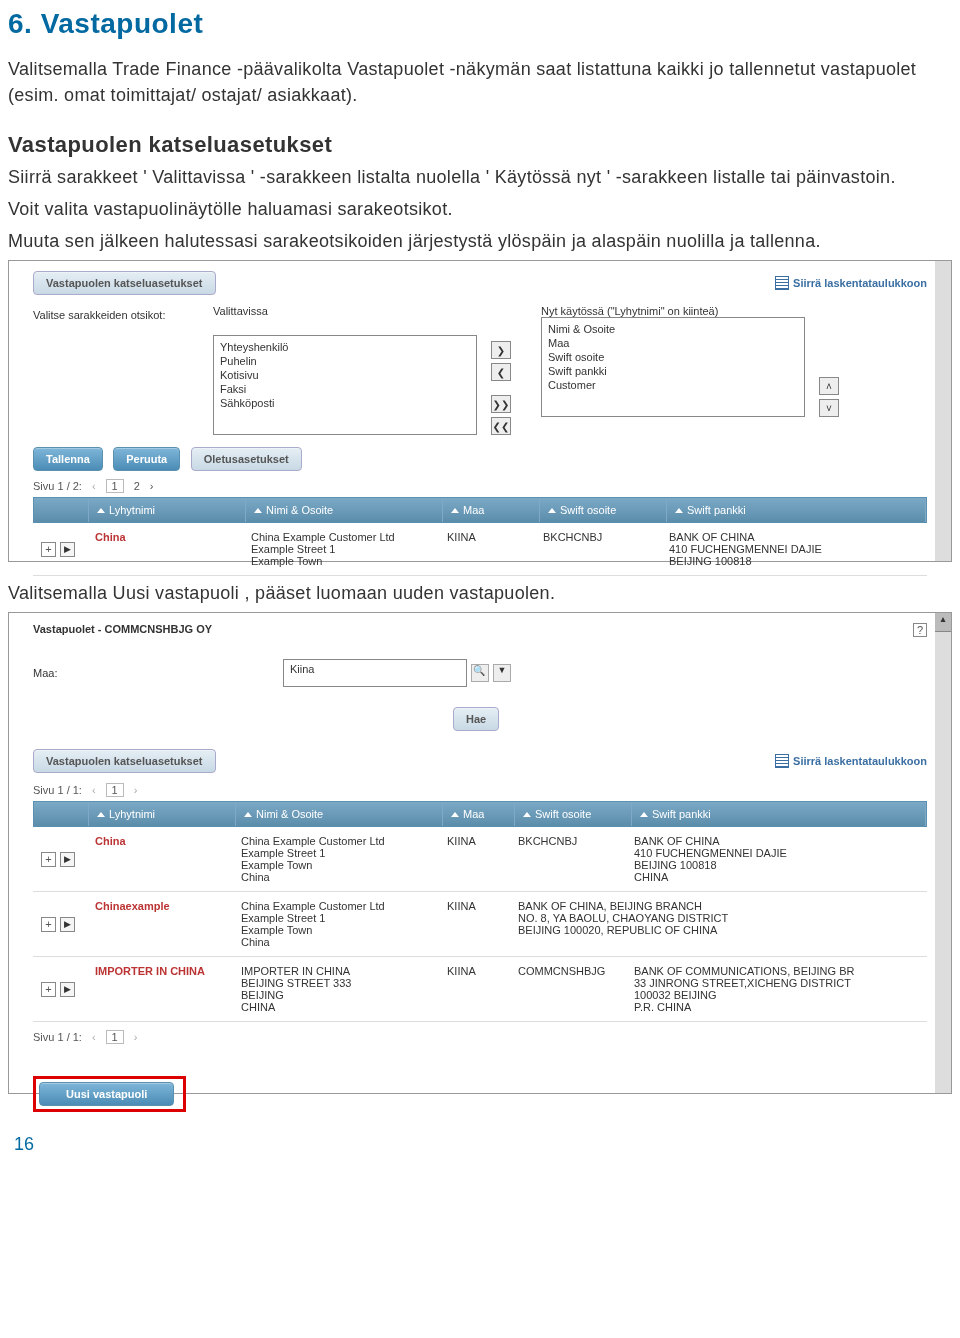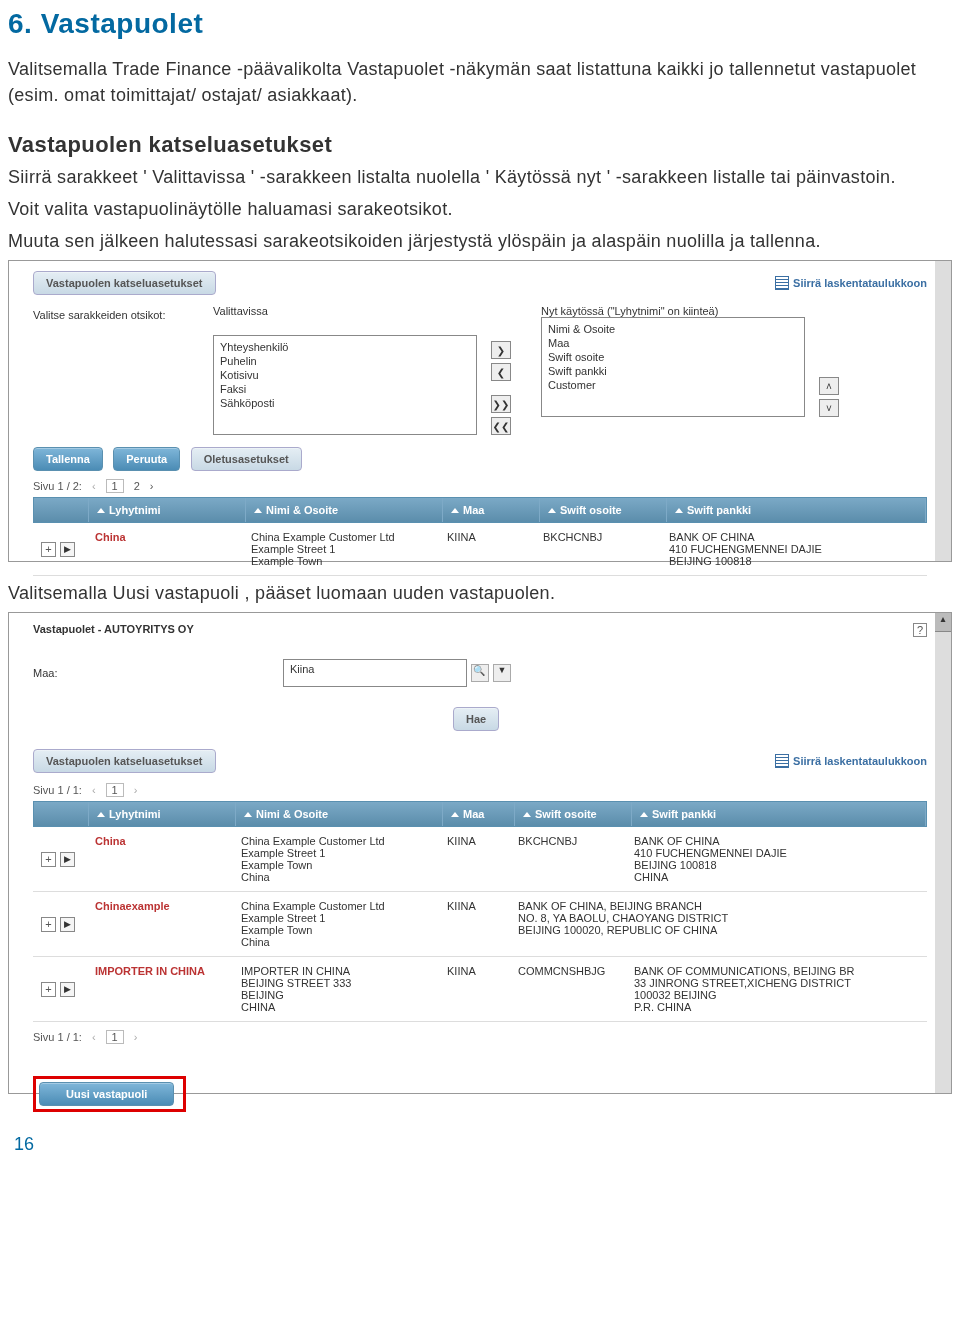--- a/index.html
+++ b/index.html
@@ -14,21 +14,21 @@
 .btn{display:inline-block;background:linear-gradient(#7fb6d9,#4b8cb5);color:#fff;font-size:11px;font-weight:700;padding:5px 12px;border:1px solid #5a90b0;border-radius:4px;box-shadow:0 1px 0 rgba(255,255,255,.3) inset;margin-right:6px;cursor:pointer}
 .btn.light{background:linear-gradient(#e5eef4,#c8d9e5);color:#555;border:1px solid #aac}
 .link{color:#3b6fa3;font-size:11px;font-weight:700;text-decoration:none;display:inline-flex;align-items:center;gap:4px}
 .spreadicon{width:12px;height:12px;border:1px solid #3b6fa3;display:inline-block;background:repeating-linear-gradient(#fff,#fff 2px,#3b6fa3 2px,#3b6fa3 3px)}
 .topflex{display:flex;justify-content:space-between;align-items:center;margin-bottom:10px}
 .label11{font-size:11px;color:#333}
 .cols{display:flex;gap:14px;align-items:flex-end}
 .listbox{border:1px solid #888;width:250px;height:90px;font-size:11px;padding:4px 6px;line-height:14px;background:#fff;overflow:hidden}
 .movebtns{display:flex;flex-direction:column;gap:4px;margin-top:24px}
 .sq{width:18px;height:16px;border:1px solid #888;background:#eee;display:flex;align-items:center;justify-content:center;font-size:10px;cursor:pointer}
-.tablehead{display:flex;background:linear-gradient(#7ba9c6,#5b8dab);color:#fff;font-size:11px;font-weight:700;border:1px solid #5a90b0}
+.tablehead{display:flex;background:linear-gradient(#7ba9c6,#5b8dab);color:#fff;font-size:11px;font-weight:400;border:1px solid #5a90b0}
 .th{padding:6px 8px;border-right:1px solid #7eaac7;display:flex;align-items:center;gap:4px}
 .sorticon{width:0;height:0;border-left:4px solid transparent;border-right:4px solid transparent;border-bottom:5px solid #fff;display:inline-block}
 .row{display:flex;font-size:11px;padding:8px 0;border-bottom:1px solid #ddd}
 .cell{padding:0 8px}
 .redlink{color:#b33;font-weight:700}
 .pager{font-size:11px;color:#555;margin:8px 0 0;display:flex;gap:10px;align-items:center}
 .pagenum{background:#fff;border:1px solid #bbb;padding:0 5px}
 .fieldrow{display:flex;align-items:center;margin:8px 0;font-size:11px}
 .flabel{width:250px}
 .tinput{width:170px;height:20px;border:1px solid #888;background:#fff}
@@ -171,21 +171,21 @@
     <span>Valitsemalla </span>
     <span class="b">Uusi vastapuoli</span>
     <span>, pääset luomaan uuden vastapuolen.</span>
   </p>
 
   <div class="shot" style="height:480px">
     <div class="greybar"></div>
     <div class="scrolltop">▴</div>
     <div class="pane">
       <div style="display:flex;justify-content:space-between">
-        <div class="label11" style="font-weight:700">Vastapuolet - AUTOYRITYS OY</div>
+        <div class="label11" style="font-weight:700">Vastapuolet - COMMCNSHBJG OY</div>
         <span class="helpicon">?</span>
       </div>
       <div style="height:14px"></div>
       <div class="fieldrow">
           <div class="flabel">Maa:</div>
         <div class="sel">
           <div class="tinput" style="padding:3px 6px;font-size:11px">Kiina</div>
           <span class="mg" style="font-size:10px;text-align:center">🔍</span>
           <span class="mg" style="font-size:9px;text-align:center">▼</span>
         </div>

